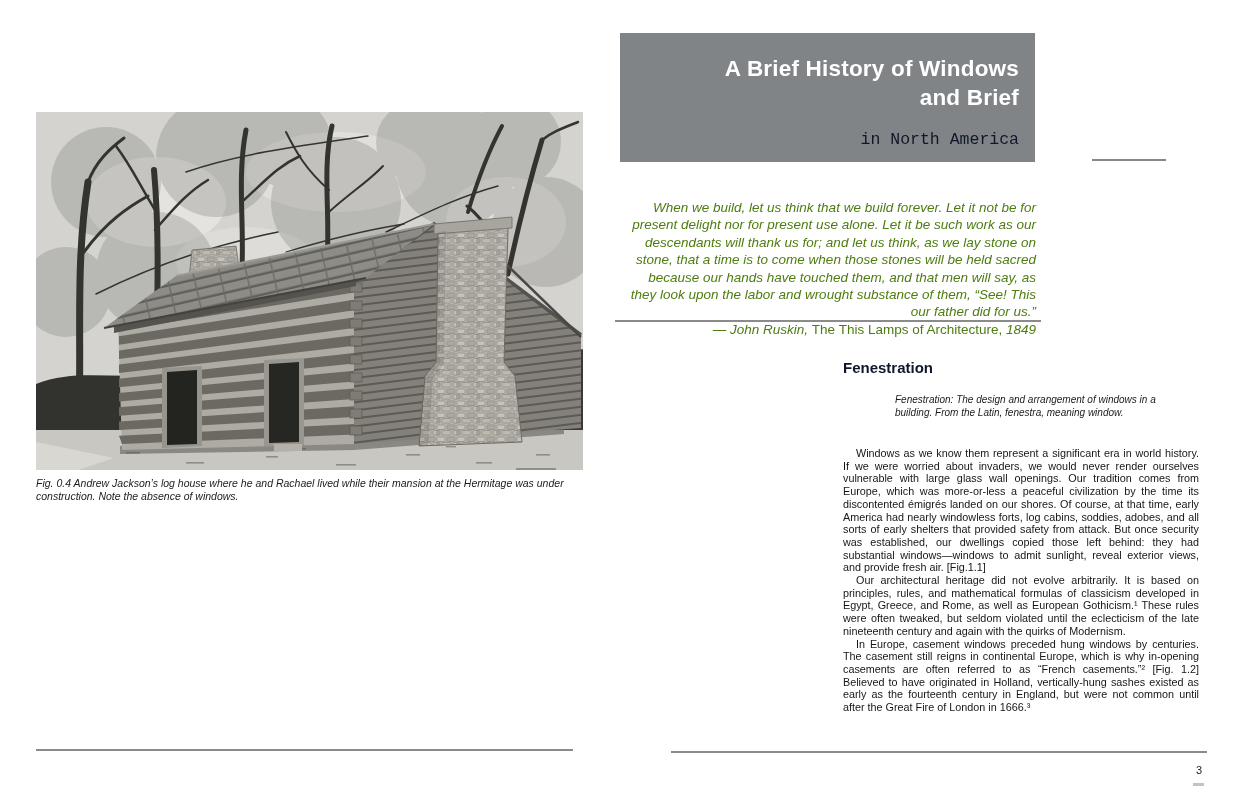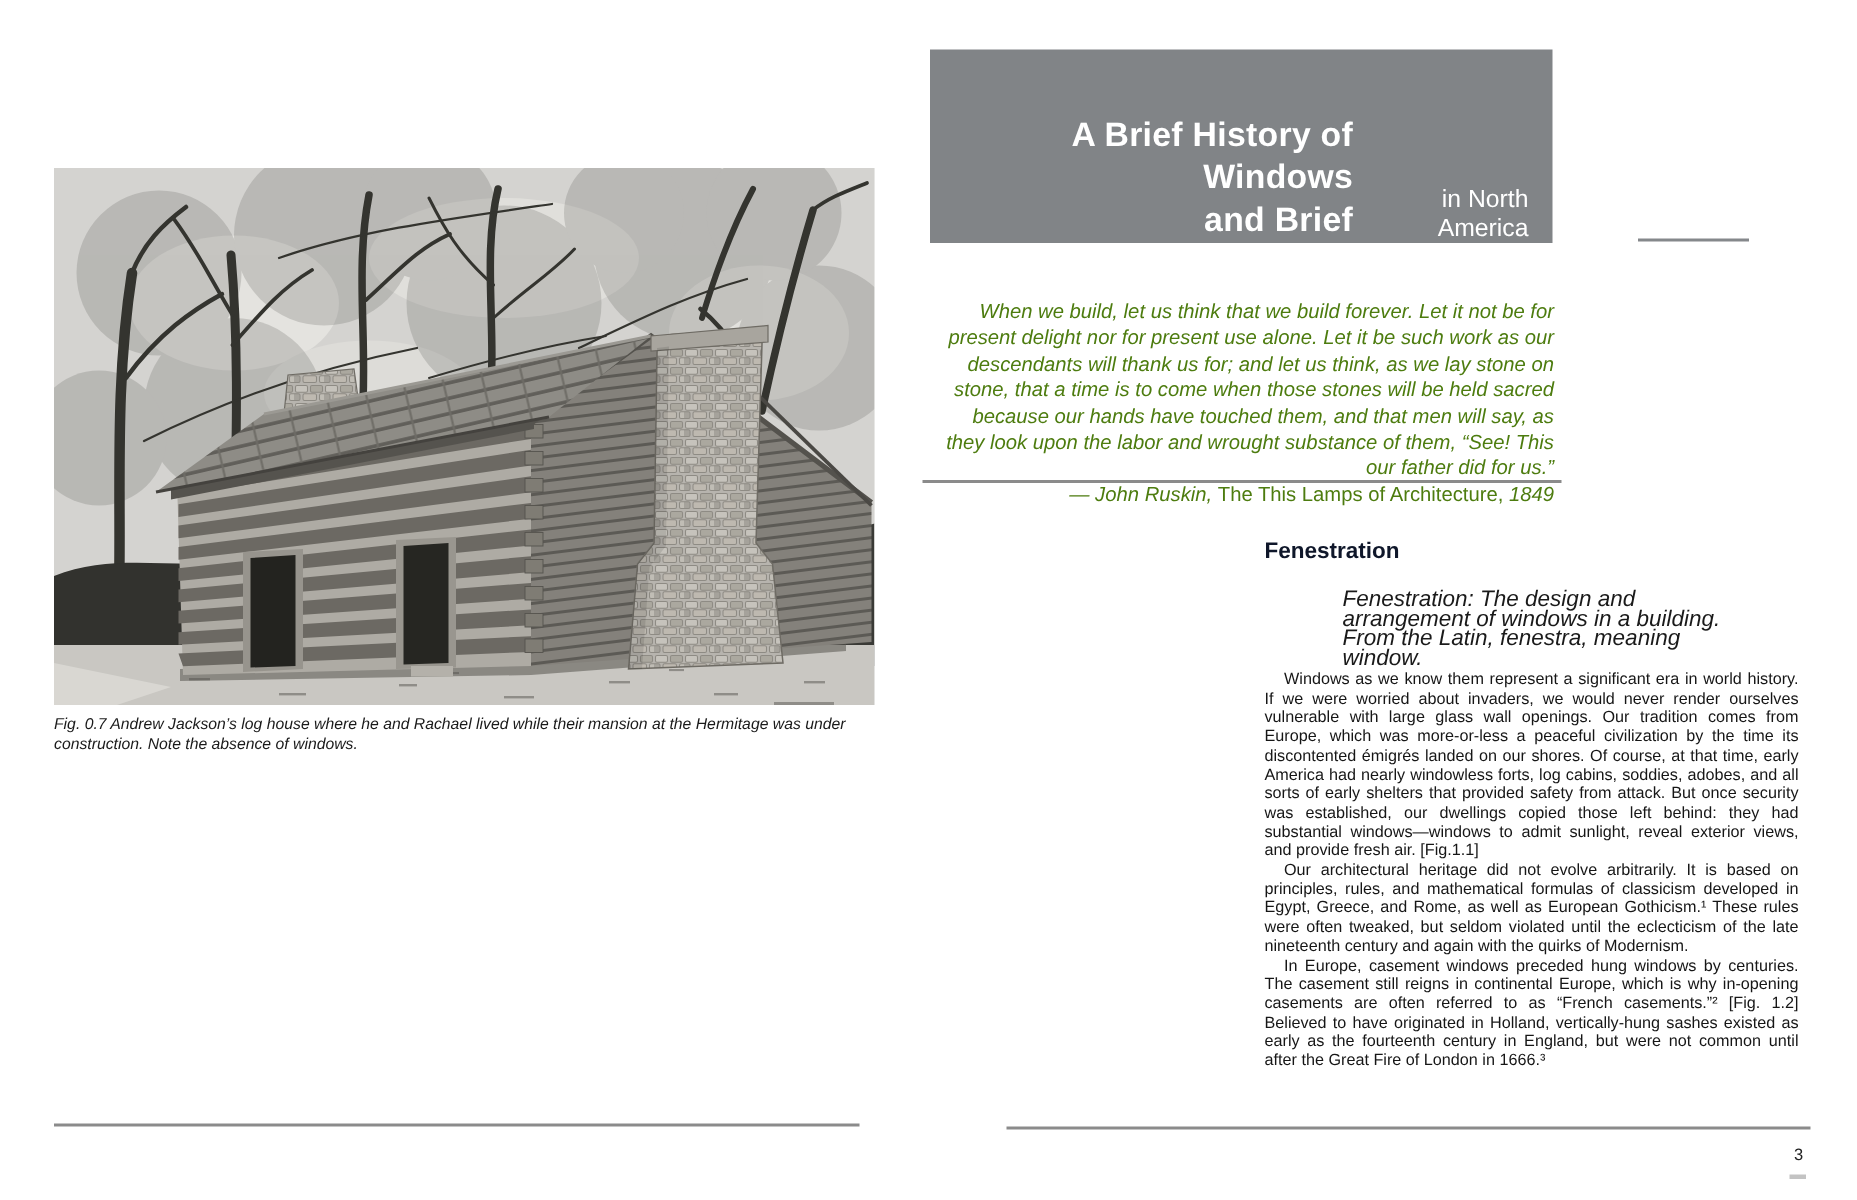--- a/index.html
+++ b/index.html
@@ -24,29 +24,29 @@
   .rule{background:#8b8b8b;height:2px;}
   .rule-left-bottom{left:36px;top:749px;width:537px;}
   .rule-right-bottom{left:671px;top:751px;width:536px;}
 
   
   .chapter-box{
     left:620px;top:33px;width:415px;height:129px;
     background:#818487;
     box-sizing:border-box;
     padding:22px 16px 0 0;
-    display:flex;flex-direction:row;align-items:flex-end;
+    display:flex;flex-direction:column;align-items:flex-end;
   }
   .chapter-box h1{
     margin:0;text-align:right;color:#ffffff;
     font-size:22.5px;font-weight:bold;line-height:1.28;letter-spacing:.2px;
   }
   .chapter-box .subtitle{
-    margin-top:6px;text-align:right;color:#ffffff;
-    font-size:16.5px;font-weight:normal;
+    margin-top:17px;text-align:right;color:#0f172a;
+    font-size:16.5px;font-weight:normal;font-family:Liberation Mono, monospace;
   }
   .chapter-col{left:1085px;top:33px;width:83px;text-align:center;color:#85888b;}
   .chapter-word{font-size:23px;letter-spacing:.5px;}
   .chapter-num{margin-top:-6px;font-size:100px;font-weight:bold;line-height:1;color:#85888b;}
   .rule-chapter{left:1092px;top:159px;width:74px;height:2px;background:#85888b;}
 
   
   .quote{
     left:620px;top:199px;width:416px;
     text-align:right;font-style:italic;
@@ -56,21 +56,21 @@
   .quote .work{font-style:normal;}
   .rule-quote{left:615px;top:320px;width:426px;}
 
   
   .sec-heading{
     left:843px;top:359px;width:356px;
     font-size:15px;font-weight:bold;color:#0f172a;
   }
   .sec-def{
     left:895px;top:393px;width:268px;
-    font-style:italic;font-size:15px;line-height:13px;color:#1a1a1a;
+    font-style:italic;font-size:10px;line-height:13px;color:#1a1a1a;
   }
   .body-col{
     left:843px;top:447px;width:356px;
     font-size:10.8px;line-height:12.7px;text-align:justify;color:#161616;
   }
   .body-col p{margin:0;text-indent:13px;}
 
   .page-num{
     left:1190px;top:764px;width:18px;text-align:center;
     font-size:11px;color:#222;
@@ -206,21 +206,21 @@
       <polygon points="68,216 330,166 398,112 140,164" fill="url(#shingles)"></polygon>
       <path d="M68,216 330,166" stroke="#44423e" stroke-width="2" fill="none"></path>
       <path d="M140,164 398,112" stroke="#9b9993" stroke-width="2" fill="none"></path>
 
       <path d="M383,334 L389,264 L400,250 L402,122 Q402,112 412,111 L462,108 Q472,107 472,117 L468,250 L479,264 L486,330 Z" fill="url(#stone)" stroke="#6e6b64" stroke-width="1"></path>
       <polygon points="398,112 476,105 476,116 398,122" fill="#a8a59e" stroke="#6e6b64" stroke-width="0.8"></polygon>
       <path d="M383,334 L389,264 L400,250 L402,120 L410,119 L408,252 L397,266 L392,334 Z" fill="#000000" opacity="0.10"></path>
     </svg>
   </div>
 
-  <div class="abs fig-caption">Fig. 0.7 Andrew Jackson’s log house where he and Rachael lived while their mansion at the Hermitage was under construction. Note the absence of windows.</div>
+  <div class="abs fig-caption">Fig. 0.4 Andrew Jackson’s log house where he and Rachael lived while their mansion at the Hermitage was under construction. Note the absence of windows.</div>
   <div class="abs rule rule-left-bottom"></div>
 
   <div class="abs chapter-box">
     <h1><span>A Brief History of Windows</span><br>
     <span>and Brief</span></h1>
     <div class="subtitle">in North America</div>
   </div>
 
   <div class="abs rule-chapter"></div>
 

